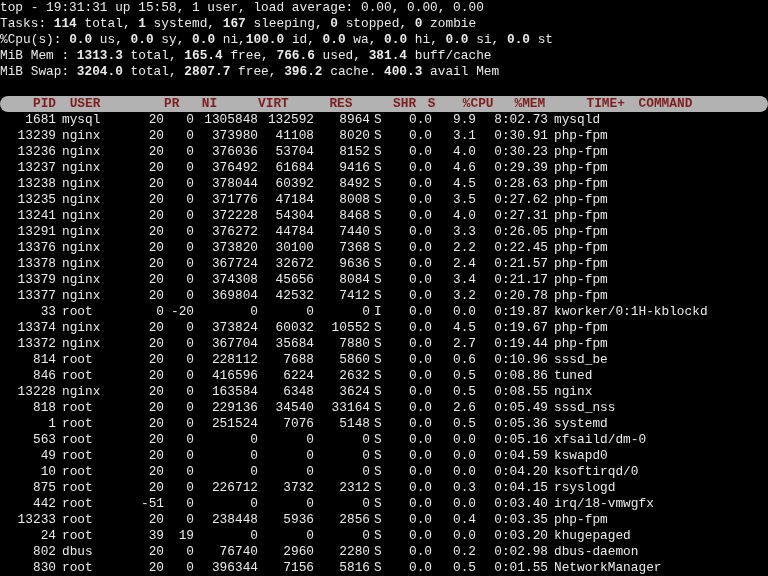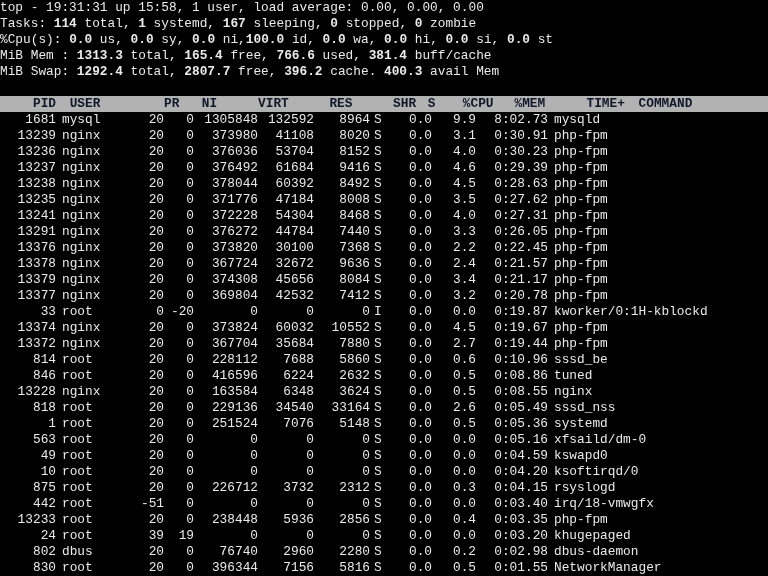--- a/index.html
+++ b/index.html
@@ -11,22 +11,23 @@
     font-size: 12.8px;
     line-height: 16px;
     width: 768px;
     height: 576px;
     overflow: hidden;
     white-space: nowrap;
   }
   .bold { font-weight: bold; }
   .header-row {
     background: #b2b2b2;
-    color: #0f172a;
+    color: #7f1d1d;
     font-weight: bold;
+    border-radius: 8px;
   }
   .col {
     display: inline-block;
     vertical-align: top;
   }
   .r { text-align: right; }
   .l { text-align: left; }
 </style>
 </head>
 <body>
@@ -37,21 +38,21 @@
 <div>
   <span>Tasks: </span><span class="bold">114</span><span> total,   </span><span class="bold">1</span><span> systemd, </span><span class="bold">167</span><span> sleeping,   </span><span class="bold">0</span><span> stopped,   </span><span class="bold">0</span><span> zombie</span>
 </div>
 <div>
   <span>%Cpu(s):  </span><span class="bold">0.0</span><span> us,  </span><span class="bold">0.0</span><span> sy,  </span><span class="bold">0.0</span><span> ni,</span><span class="bold">100.0</span><span> id,  </span><span class="bold">0.0</span><span> wa,  </span><span class="bold">0.0</span><span> hi,  </span><span class="bold">0.0</span><span> si,  </span><span class="bold">0.0</span><span> st</span>
 </div>
 <div>
   <span>MiB Mem :   </span><span class="bold">1313.3</span><span> total,    </span><span class="bold">165.4</span><span> free,    </span><span class="bold">766.6</span><span> used,    </span><span class="bold">381.4</span><span> buff/cache</span>
 </div>
 <div>
-  <span>MiB Swap:   </span><span class="bold">1292.4</span><span> total,   </span><span class="bold">2807.7</span><span> free,    </span><span class="bold">396.2</span><span> cache.    </span><span class="bold">400.3</span><span> avail Mem</span>
+  <span>MiB Swap:   </span><span class="bold">3204.0</span><span> total,   </span><span class="bold">2807.7</span><span> free,    </span><span class="bold">396.2</span><span> cache.    </span><span class="bold">400.3</span><span> avail Mem</span>
 </div>
 <div>&nbsp;</div>
 
 <div class="header-row">
   <span class="col r" style="width:56px">PID</span>
   <span class="col l" style="width:72px;padding-left:6px">USER</span>
   <span class="col r" style="width:30px">PR</span>
   <span class="col r" style="width:30px">NI</span>
   <span class="col r" style="width:64px">VIRT</span>
   <span class="col r" style="width:56px">RES</span>

